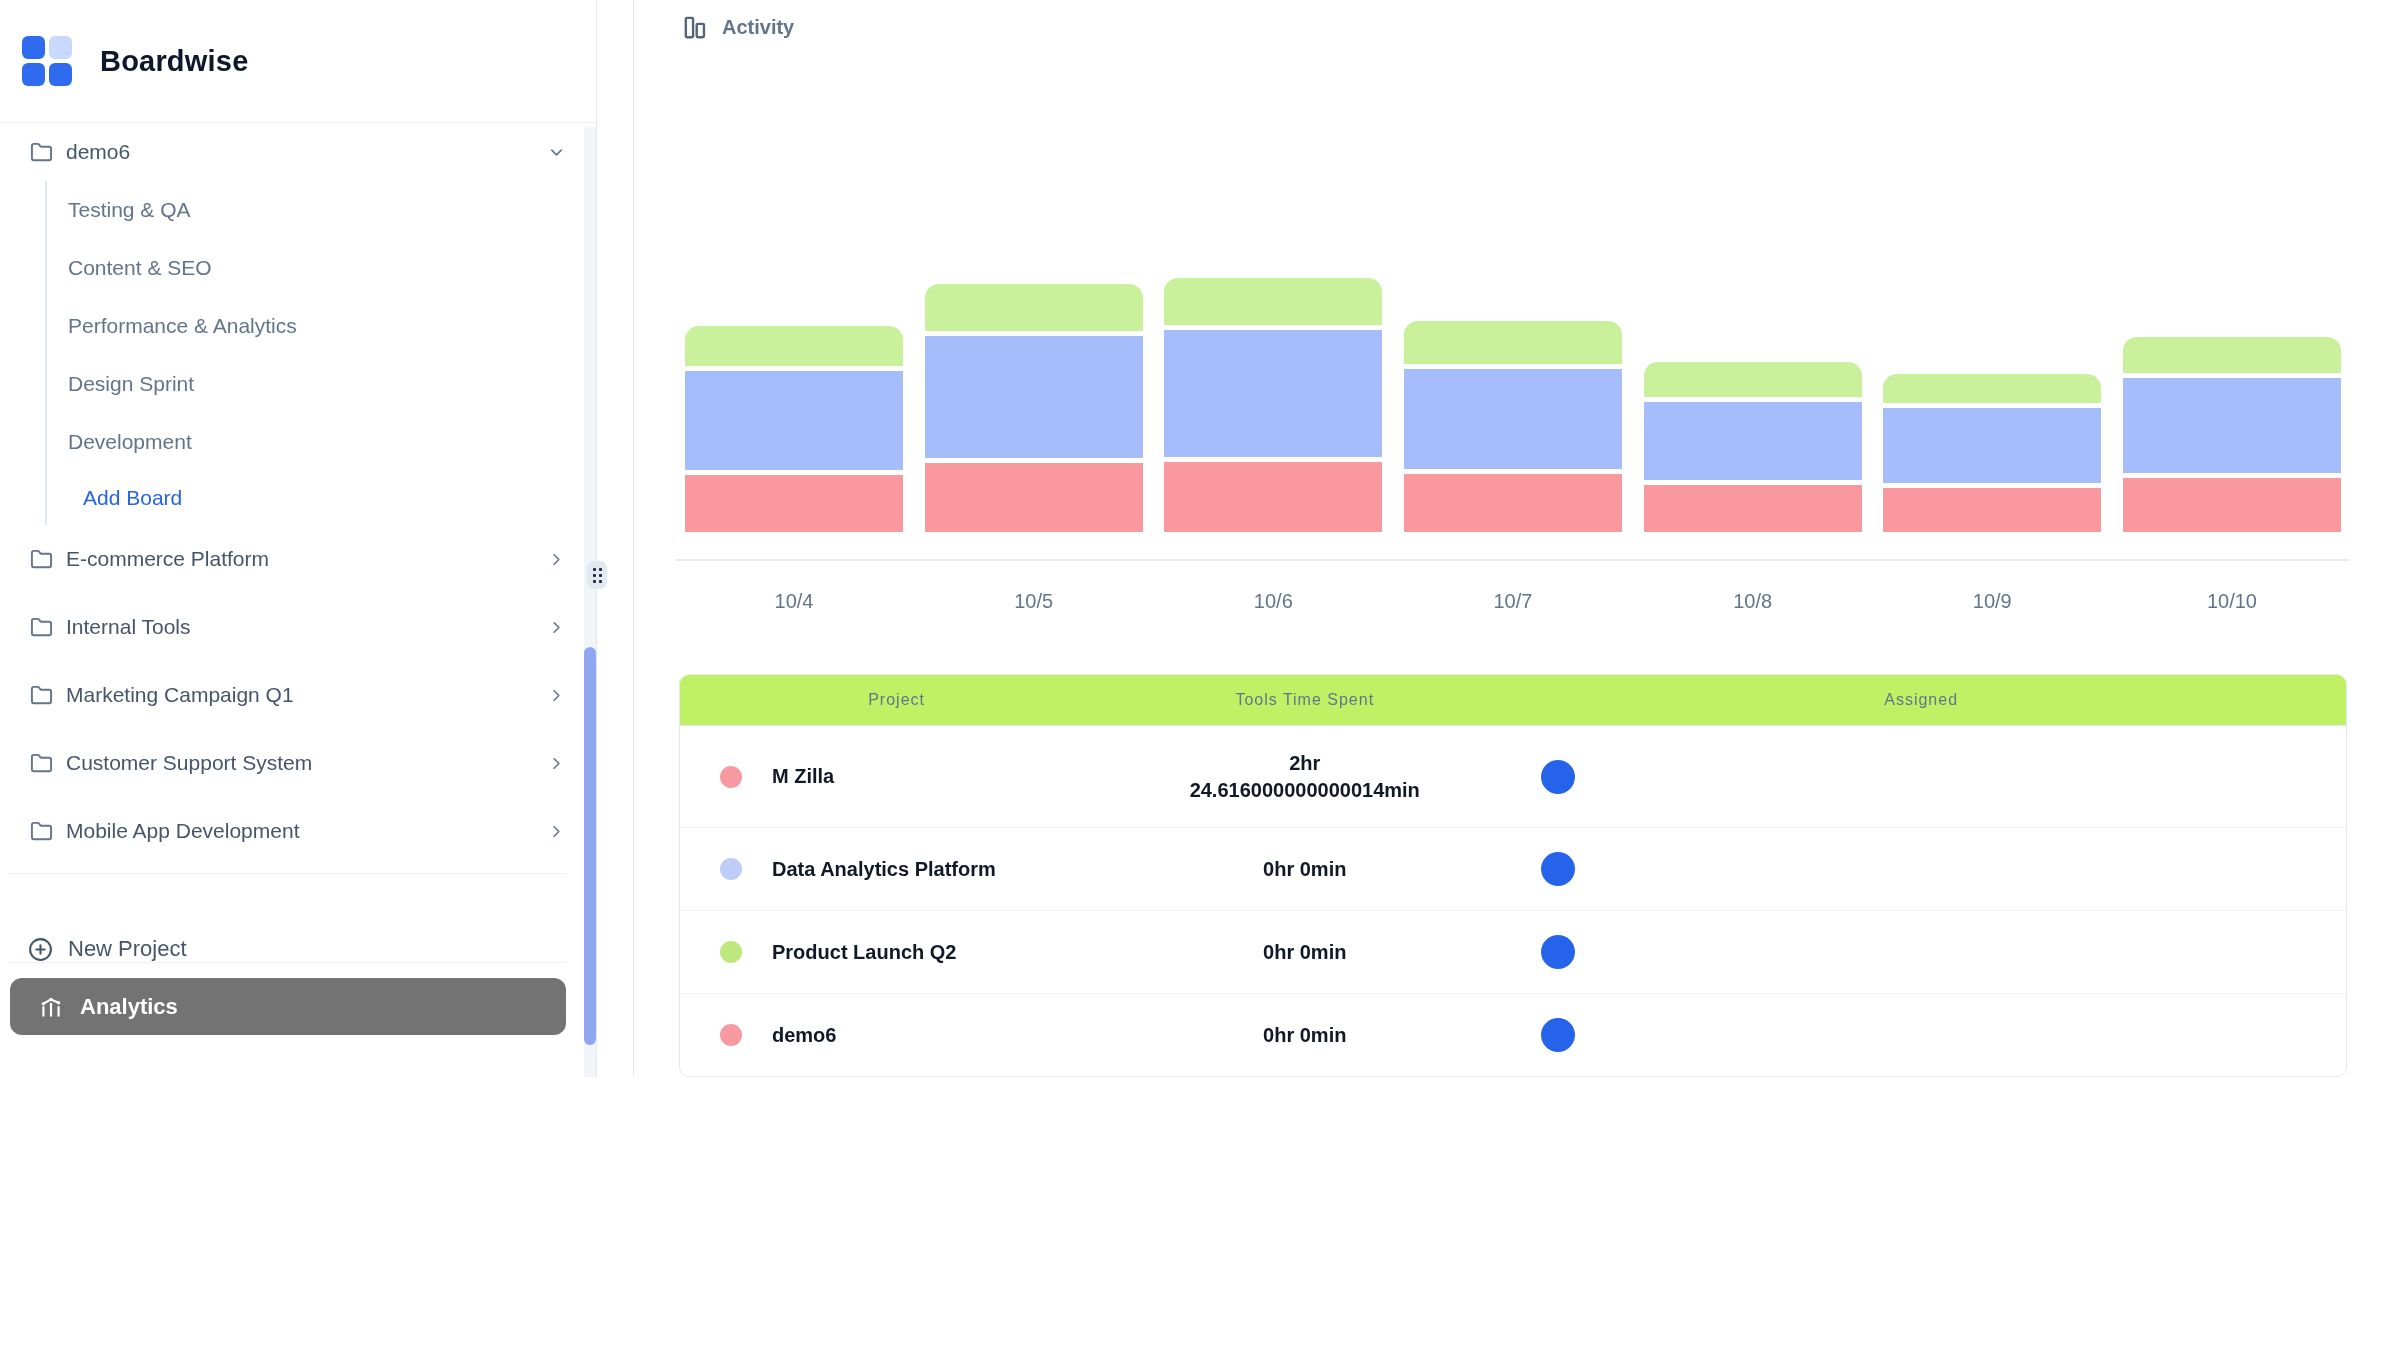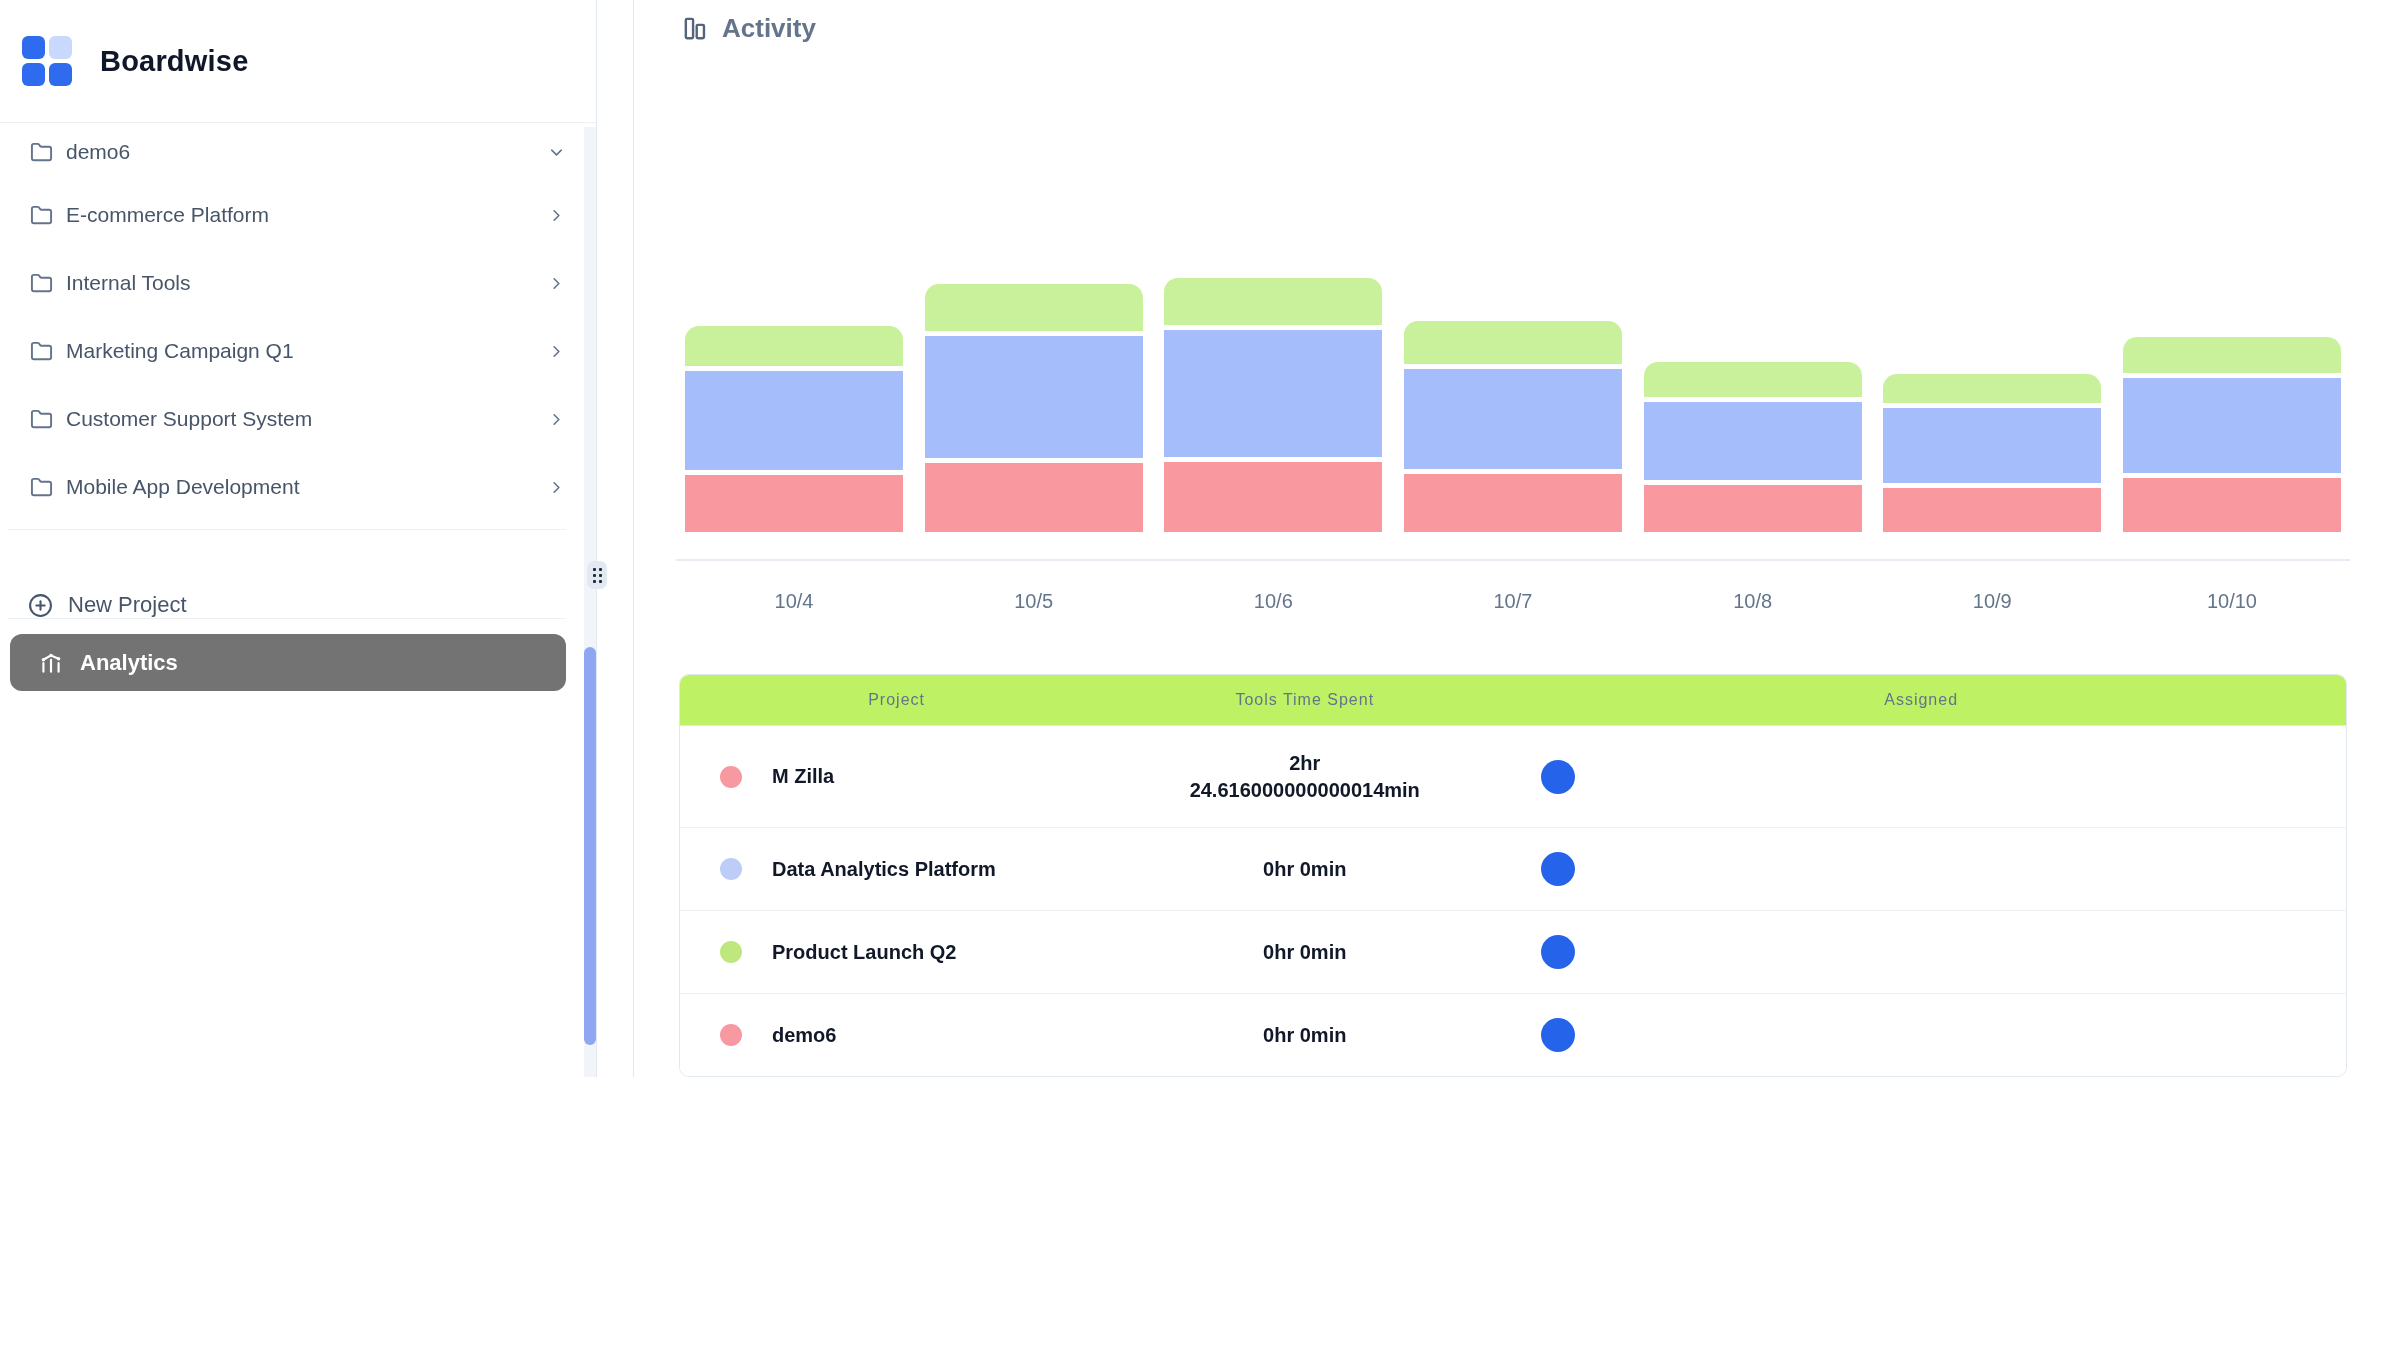--- a/index.html
+++ b/index.html
@@ -52,21 +52,21 @@
   .grip { position:absolute; left:-10px; top:561px; width:20px; height:28px;
           background:#e3e9f2; border-radius:7px; display:grid;
           grid-template-columns:3px 3px; grid-template-rows:3px 3px 3px; gap:3px;
           align-content:center; justify-content:center; cursor:col-resize; }
   .grip i { background:#1f2937; border-radius:1px; }
 
   
   .main { flex:1; position:relative; border-left:1px solid #e2e8f0; }
   .title-row { position:absolute; left:47px; top:13px; display:flex; align-items:center;
                color:#5b6b80; }
-  .title-row .ttext { margin-left:12px; font-size:26px; font-weight:600; color:#64748b; }
+  .title-row .ttext { margin-left:12px; font-size:20px; font-weight:600; color:#64748b; }
 
   .chart-plot { position:absolute; left:45px; top:278px; width:1668px; height:254px;
                 display:flex; justify-content:space-between; align-items:flex-end; padding:0 6px; }
   .bar { width:218px; display:flex; flex-direction:column; justify-content:flex-end; gap:5px; }
   .seg { width:100%; }
   .seg.top { border-radius:14px 14px 0 0; }
   .axis-line { position:absolute; left:42px; top:559px; width:1674px;
                border-top:2px solid #e7ecf3; }
   .x-labels { position:absolute; left:45px; top:590px; width:1668px; height:30px;
               display:flex; justify-content:space-between; padding:0 6px; }
@@ -109,20 +109,28 @@
     <div class="nav" id="nav">
         <div class="proj-row first">
           <svg class="folder" width="23" height="23" viewBox="0 0 24 24" fill="none" stroke="#64748b" stroke-width="2" stroke-linecap="round" stroke-linejoin="round">
             <path d="M4 20h16a2 2 0 0 0 2-2V8a2 2 0 0 0-2-2h-7.9a2 2 0 0 1-1.69-.9L9.6 3.9A2 2 0 0 0 7.93 3H4a2 2 0 0 0-2 2v13a2 2 0 0 0 2 2Z"></path>
           </svg>
           <div class="flabel">demo6</div>
           <svg class="chev" width="19" height="19" viewBox="0 0 24 24" fill="none" stroke="#64748b" stroke-width="2" stroke-linecap="round" stroke-linejoin="round">
             <path d="m6 9 6 6 6-6"></path>
           </svg>
         </div>
+        <div class="boards">
+          <div class="board-row">Testing &amp; QA</div>
+          <div class="board-row">Content &amp; SEO</div>
+          <div class="board-row">Performance &amp; Analytics</div>
+          <div class="board-row">Design Sprint</div>
+          <div class="board-row">Development</div>
+          <div class="addboard-row">Add Board</div>
+        </div>
         <div class="proj-row">
           <svg class="folder" width="23" height="23" viewBox="0 0 24 24" fill="none" stroke="#64748b" stroke-width="2" stroke-linecap="round" stroke-linejoin="round">
             <path d="M4 20h16a2 2 0 0 0 2-2V8a2 2 0 0 0-2-2h-7.9a2 2 0 0 1-1.69-.9L9.6 3.9A2 2 0 0 0 7.93 3H4a2 2 0 0 0-2 2v13a2 2 0 0 0 2 2Z"></path>
           </svg>
           <div class="flabel">E-commerce Platform</div>
           <svg class="chev" width="19" height="19" viewBox="0 0 24 24" fill="none" stroke="#64748b" stroke-width="2" stroke-linecap="round" stroke-linejoin="round">
             <path d="m9 6 6 6-6 6"></path>
           </svg>
         </div>
         <div class="proj-row">

